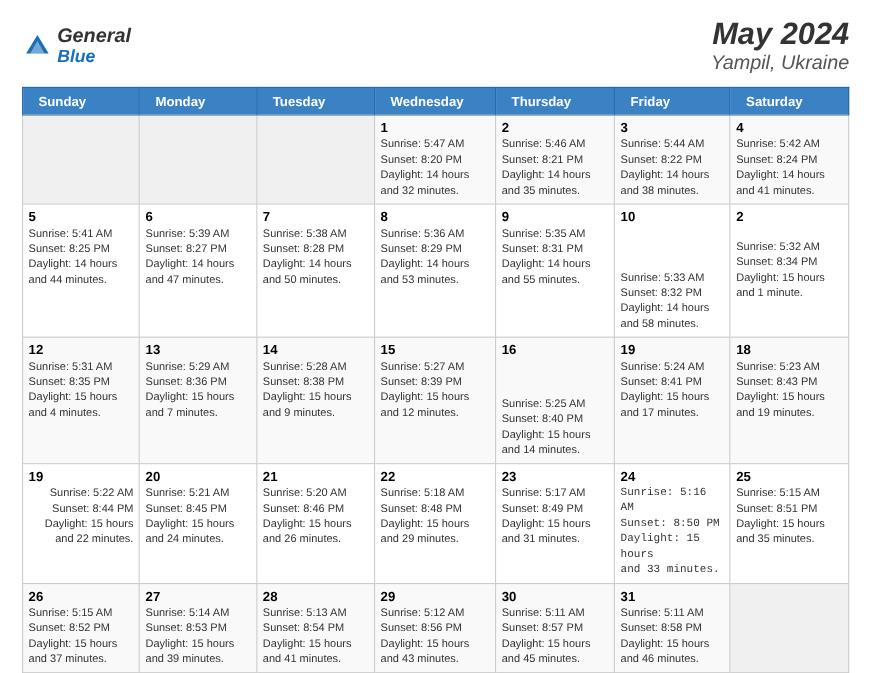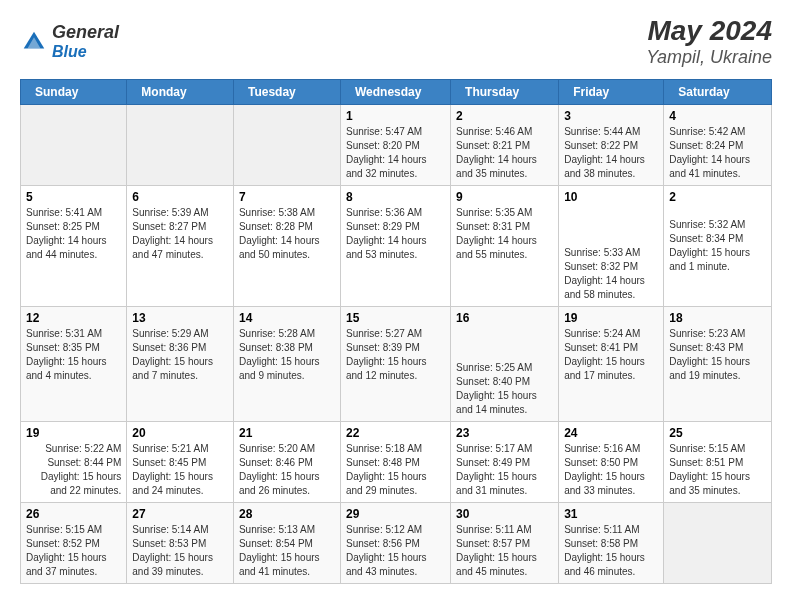--- a/index.html
+++ b/index.html
@@ -303,21 +303,21 @@
           </td>
           <td>
             <span class="day-num">23</span>
             <div class="day-info" style="white-space: pre-line;">Sunrise: 5:17 AM
 Sunset: 8:49 PM
 Daylight: 15 hours
 and 31 minutes.</div>
           </td>
           <td>
             <span class="day-num">24</span>
-            <div class="day-info" style="white-space: pre-line;">Sunrise: 5:16 AM
+            <div class="day-info" style="white-space: pre-line; font-family: Liberation Mono, monospace;">Sunrise: 5:16 AM
 Sunset: 8:50 PM
 Daylight: 15 hours
 and 33 minutes.</div>
           </td>
           <td>
             <span class="day-num">25</span>
             <div class="day-info" style="white-space: pre-line;">Sunrise: 5:15 AM
 Sunset: 8:51 PM
 Daylight: 15 hours
 and 35 minutes.</div>

